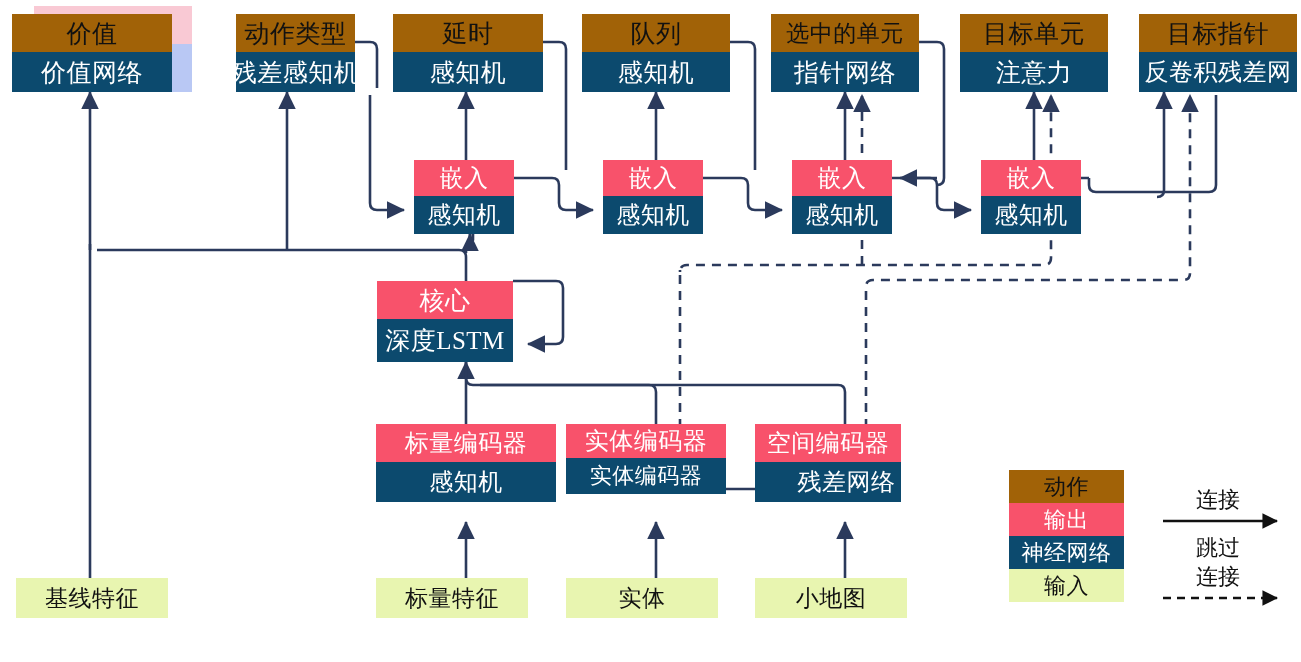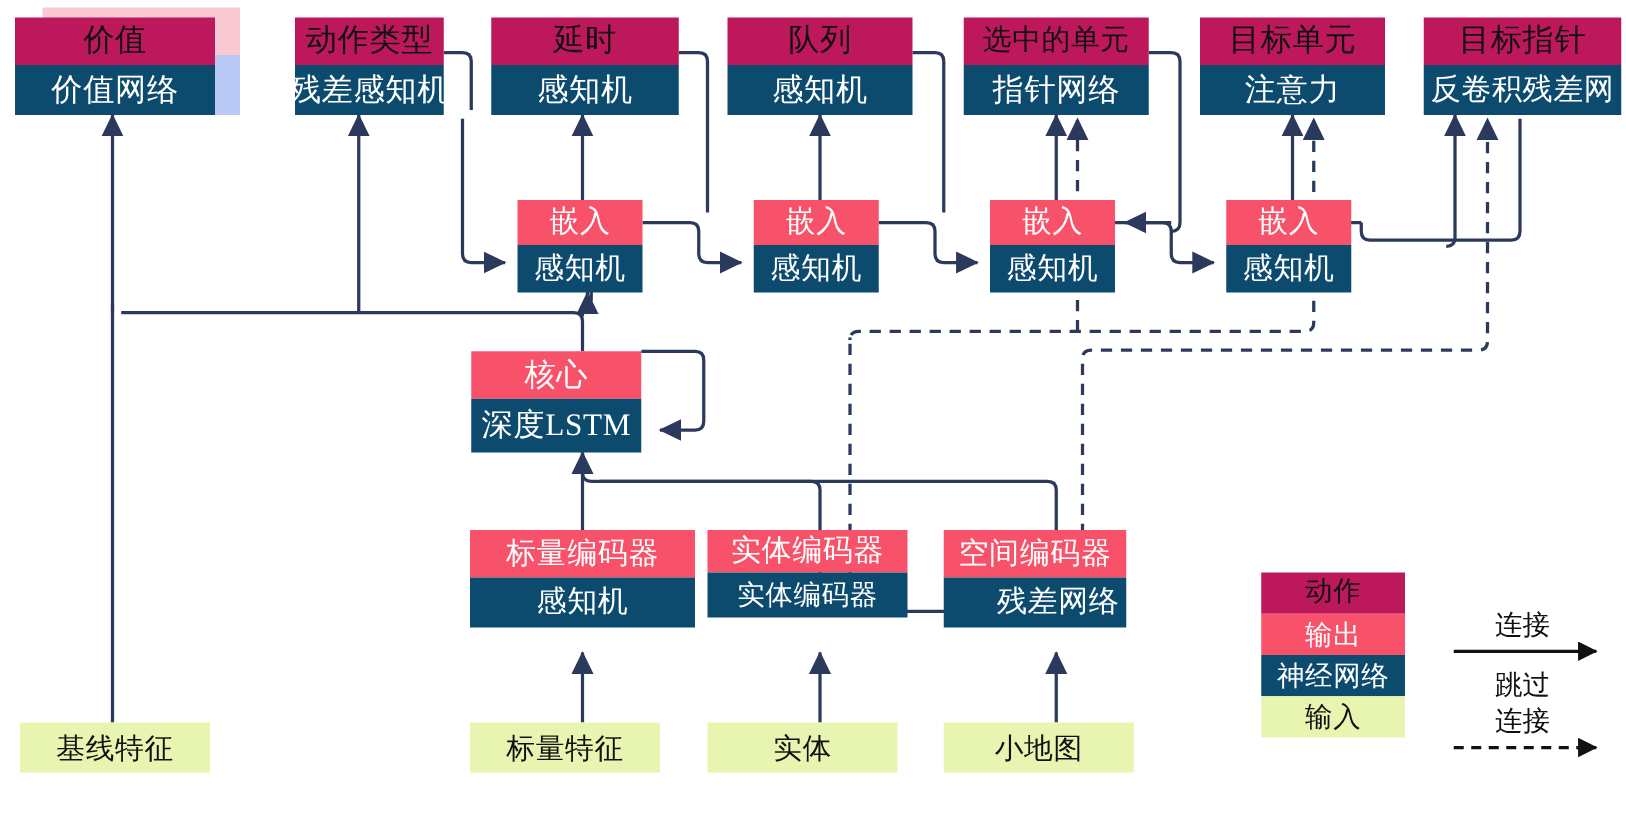--- a/index.html
+++ b/index.html
@@ -3,21 +3,21 @@
 <meta charset="utf-8">
 <style>
   html,body{margin:0;padding:0;background:#ffffff;}
   body{font-family:"Liberation Serif","DejaVu Serif",serif;}
   #stage{position:relative;width:1301px;height:662px;background:#fff;overflow:hidden;}
   svg.wires{position:absolute;left:0;top:0;width:1301px;height:662px;pointer-events:none;}
 
   .node{position:absolute;box-sizing:border-box;display:flex;flex-direction:column;z-index:3;}
   .band{display:flex;align-items:center;justify-content:center;box-sizing:border-box;
         line-height:1;white-space:nowrap;letter-spacing:0.5px;}
-  .band.action{background:#be185d;color:#111111;font-family:Liberation Mono, monospace;}
+  .band.action{background:#a16207;color:#111111;}
   .band.output{background:#f8526b;color:#ffffff;}
   .band.net{background:#0c4a6e;color:#ffffff;}
   .band.input{background:#e8f5b0;color:#111111;}
 
   .ghost{position:absolute;z-index:1;}
   .ghost .g1{position:absolute;background:#f9c9d4;}
   .ghost .g2{position:absolute;background:#b9c8f4;}
 
   .legend{position:absolute;z-index:3;display:flex;flex-direction:column;}
   .legend .band{justify-content:center;}
@@ -189,21 +189,21 @@
   </div>
 
   <div class="node" style="left:566px;top:578px;width:152px;height:40px;">
     <div class="band input" style="height:40px;font-size:23px;">实体</div>
   </div>
 
   <div class="node" style="left:755px;top:578px;width:152px;height:40px;">
     <div class="band input" style="height:40px;font-size:23px;">小地图</div>
   </div>
 
-  <div class="legend" style="left:1009px;top:458px;width:115px;height:132px;text-align:right;">
+  <div class="legend" style="left:1009px;top:470px;width:115px;height:132px;text-align:right;">
     <div class="band action" style="height:33px;font-size:22px;">动作</div>
     <div class="band output" style="height:33px;font-size:22px;">输出</div>
     <div class="band net" style="height:33px;font-size:22px;">神经网络</div>
     <div class="band input" style="height:33px;font-size:22px;">输入</div>
   </div>
 
   <div class="legtxt" style="left:1196px;top:485px;font-size:22px;">连接</div>
   <div class="legtxt" style="left:1196px;top:533px;font-size:22px;">跳过</div>
   <div class="legtxt" style="left:1196px;top:562px;font-size:22px;">连接</div>
 

